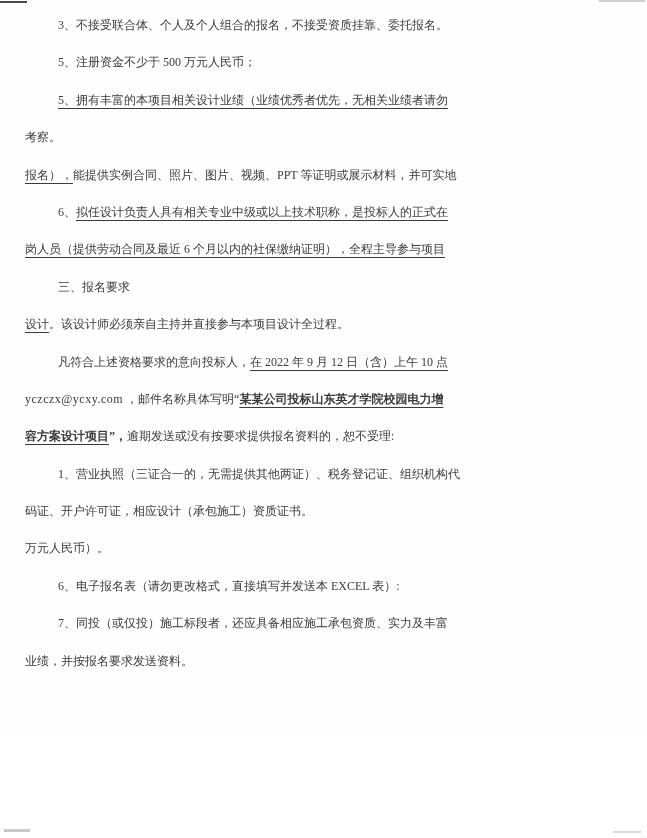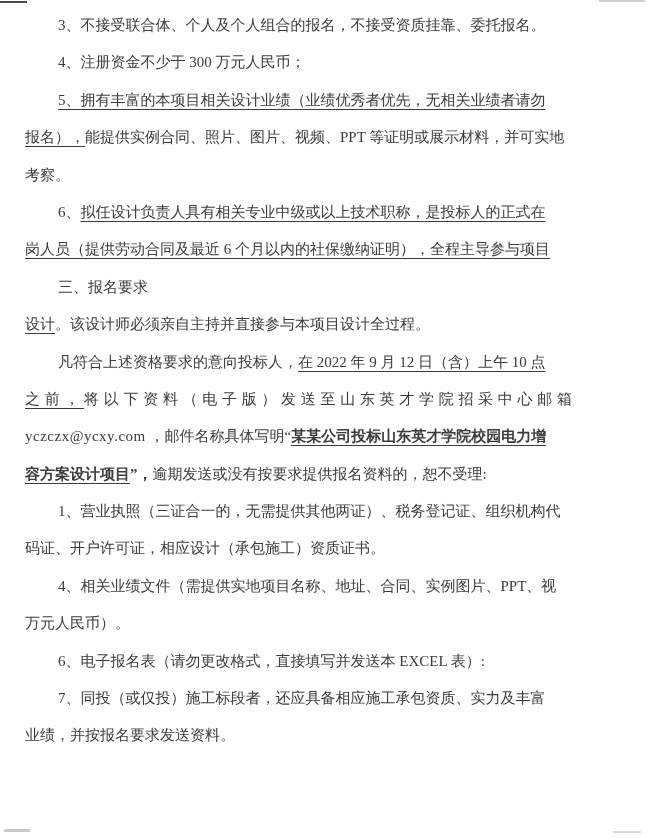--- a/index.html
+++ b/index.html
@@ -9,21 +9,21 @@
     font-family:"Liberation Serif","DejaVu Serif",serif;
     overflow:hidden;
   }
   .page{
     position:relative;
     width:647px;height:738px;
     background:#fefefe;
     color:#3b3b3b;
     box-sizing:border-box;
     padding:7px 26px 0 25px;
-    font-size:15px;
+    font-size:12px;
   }
   .ln{
     height:37.4px;
     line-height:37.4px;
     white-space:nowrap;
     overflow:visible;
   }
   .ind{ padding-left:33px; }
   .u{
     text-decoration:underline;
@@ -48,33 +48,33 @@
   <div class="artifact art-tl"></div>
   <div class="artifact art-tr"></div>
   <div class="artifact art-bl"></div>
   <div class="artifact art-br"></div>
 
   <div class="ln ind">
     <span class="seg">3、不接受联合体、个人及个人组合的报名，不接受资质挂靠、委托报名。</span>
   </div>
 
   <div class="ln ind">
-    <span class="seg">4、注册资金不少于 300 万元人民币；</span>
+    <span class="seg">5、注册资金不少于 500 万元人民币；</span>
   </div>
 
   <div class="ln ind">
     <span class="seg u">5、拥有丰富的本项目相关设计业绩（业绩优秀者优先，无相关业绩者请勿</span>
   </div>
 
   <div class="ln">
-    <span class="seg u">报名），</span><span class="seg">能提供实例合同、照片、图片、视频、PPT 等证明或展示材料，并可实地</span>
+    <span class="seg">考察。</span>
   </div>
 
   <div class="ln">
-    <span class="seg">考察。</span>
+    <span class="seg u">报名），</span><span class="seg">能提供实例合同、照片、图片、视频、PPT 等证明或展示材料，并可实地</span>
   </div>
 
   <div class="ln ind">
     <span class="seg">6、</span><span class="seg u">拟任设计负责人具有相关专业中级或以上技术职称，是投标人的正式在</span>
   </div>
 
   <div class="ln">
     <span class="seg u">岗人员（提供劳动合同及最近 6 个月以内的社保缴纳证明），全程主导参与项目</span>
   </div>
 
@@ -83,45 +83,39 @@
   </div>
 
   <div class="ln">
     <span class="seg u">设计</span><span class="seg">。该设计师必须亲自主持并直接参与本项目设计全过程。</span>
   </div>
 
   <div class="ln ind">
     <span class="seg">凡符合上述资格要求的意向投标人，</span><span class="seg u">在 2022 年 9 月 12 日（含）上午 10 点</span>
   </div>
 
-  <div class="ln sp">
-    <span class="seg u">之前，</span><span class="seg">将以下资料（电子版）发送至山东英才学院招采中心邮箱</span>
-  </div>
 
   <div class="ln">
     <span class="seg em">yczczx@ycxy.com</span><span class="seg"> ，邮件名称具体写明“</span><span class="seg b u">某某公司投标山东英才学院校园电力增</span>
   </div>
 
   <div class="ln">
     <span class="seg b u">容方案设计项目</span><span class="seg b">”，</span><span class="seg">逾期发送或没有按要求提供报名资料的，恕不受理:</span>
   </div>
 
   <div class="ln ind">
     <span class="seg">1、营业执照（三证合一的，无需提供其他两证）、税务登记证、组织机构代</span>
   </div>
 
   <div class="ln">
     <span class="seg">码证、开户许可证，相应设计（承包施工）资质证书。</span>
   </div>
 
 
 
-  <div class="ln ind">
-    <span class="seg">4、相关业绩文件（需提供实地项目名称、地址、合同、实例图片、PPT、视</span>
-  </div>
 
   <div class="ln">
     <span class="seg">万元人民币）。</span>
   </div>
 
   <div class="ln ind">
     <span class="seg">6、电子报名表（请勿更改格式，直接填写并发送本 EXCEL 表）:</span>
   </div>
 
   <div class="ln ind">

